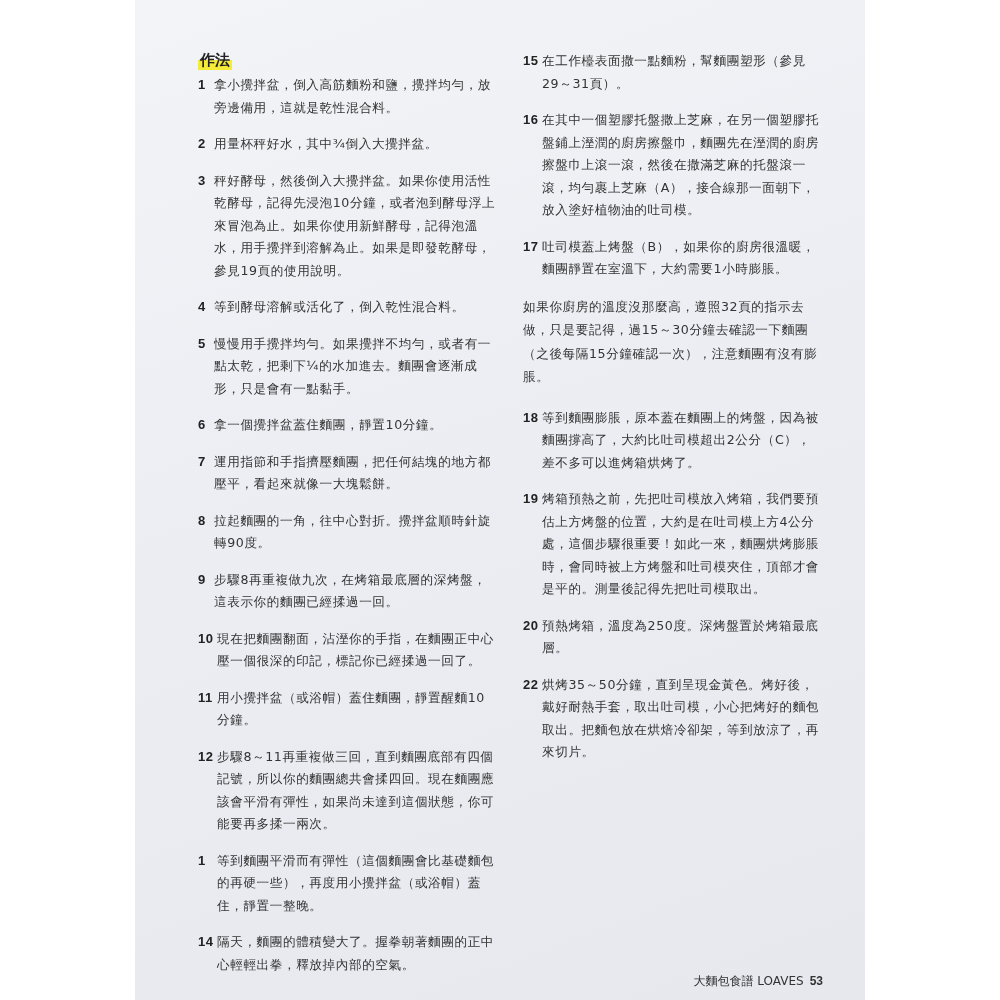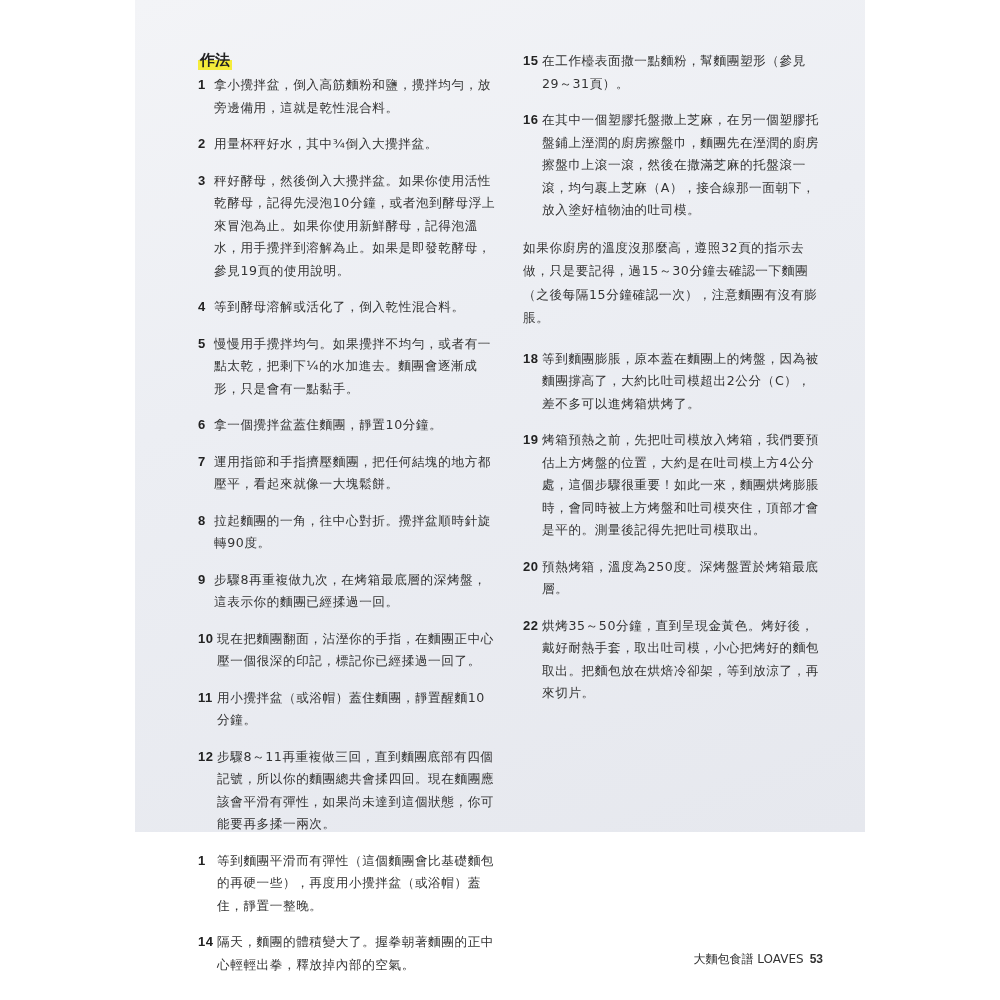--- a/index.html
+++ b/index.html
@@ -1,30 +1,30 @@
 <!DOCTYPE html>
 <html><head>
 <meta charset="utf-8">
 <style>
   html, body { margin:0; padding:0; }
   body { width:1000px; height:1000px; background:#ffffff; position:relative; overflow:hidden;
          font-family: "DejaVu Sans", "Liberation Sans", sans-serif; }
-  .page { position:absolute; left:135px; top:0; width:730px; height:832px;
+  .page { position:absolute; left:135px; top:0; width:730px; height:1000px;
           background: linear-gradient(160deg, #f3f4f7 0%, #eceef3 40%, #e6e8ee 100%); }
   .col { position:absolute; top:50px; width:300px; color:#333; }
   .col.left { left:63px; }
   .col.right { left:388px; }
   .heading { display:inline-block; font-weight:bold; font-size:15px; color:#222;
              background:linear-gradient(transparent 45%, #f5ec3a 45%); padding:0 2px; margin-bottom:4px; }
   .step { display:flex; font-size:12.6px; line-height:22.5px; margin-bottom:14px; letter-spacing:0.6px;justify-content:space-between; }
   .num { flex:0 0 auto; width:16px; font-weight:bold; color:#222; font-family:"Liberation Sans", sans-serif; font-size:13px; }
   .num.two { width:19px; }
   .txt { flex:1; }
   .para { font-size:12.6px; line-height:23.5px; letter-spacing:0.6px; margin-bottom:18px; }
-  .footer { position:absolute; right:42px; top:951px; font-size:12px; color:#333; }
+  .footer { position:absolute; right:42px; top:973px; font-size:12px; color:#333; }
   .footer .pg { font-weight:bold; margin-left:6px; font-family:"Liberation Sans", sans-serif; }
 </style>
 </head>
 <body>
 
 <div class="page">
   <div class="col left">
     <div class="heading">作法</div>
     <div id="left-steps">
         <div class="step">
@@ -88,20 +88,24 @@
   <div class="col right">
     <div id="right-steps-a">
         <div class="step">
           <span class="num two">15</span>
           <span class="txt">在工作檯表面撒一點麵粉，幫麵團塑形（參見29～31頁）。</span>
         </div>
         <div class="step">
           <span class="num two">16</span>
           <span class="txt">在其中一個塑膠托盤撒上芝麻，在另一個塑膠托盤鋪上溼潤的廚房擦盤巾，麵團先在溼潤的廚房擦盤巾上滾一滾，然後在撒滿芝麻的托盤滾一滾，均勻裹上芝麻（A），接合線那一面朝下，放入塗好植物油的吐司模。</span>
         </div>
+        <div class="step">
+          <span class="num two">17</span>
+          <span class="txt">吐司模蓋上烤盤（B），如果你的廚房很溫暖，麵團靜置在室溫下，大約需要1小時膨脹。</span>
+        </div>
       </div>
     <div class="para">如果你廚房的溫度沒那麼高，遵照32頁的指示去做，只是要記得，過15～30分鐘去確認一下麵團（之後每隔15分鐘確認一次），注意麵團有沒有膨脹。</div>
     <div id="right-steps-b">
         <div class="step">
           <span class="num two">18</span>
           <span class="txt">等到麵團膨脹，原本蓋在麵團上的烤盤，因為被麵團撐高了，大約比吐司模超出2公分（C），差不多可以進烤箱烘烤了。</span>
         </div>
         <div class="step">
           <span class="num two">19</span>
           <span class="txt">烤箱預熱之前，先把吐司模放入烤箱，我們要預估上方烤盤的位置，大約是在吐司模上方4公分處，這個步驟很重要！如此一來，麵團烘烤膨脹時，會同時被上方烤盤和吐司模夾住，頂部才會是平的。測量後記得先把吐司模取出。</span>

